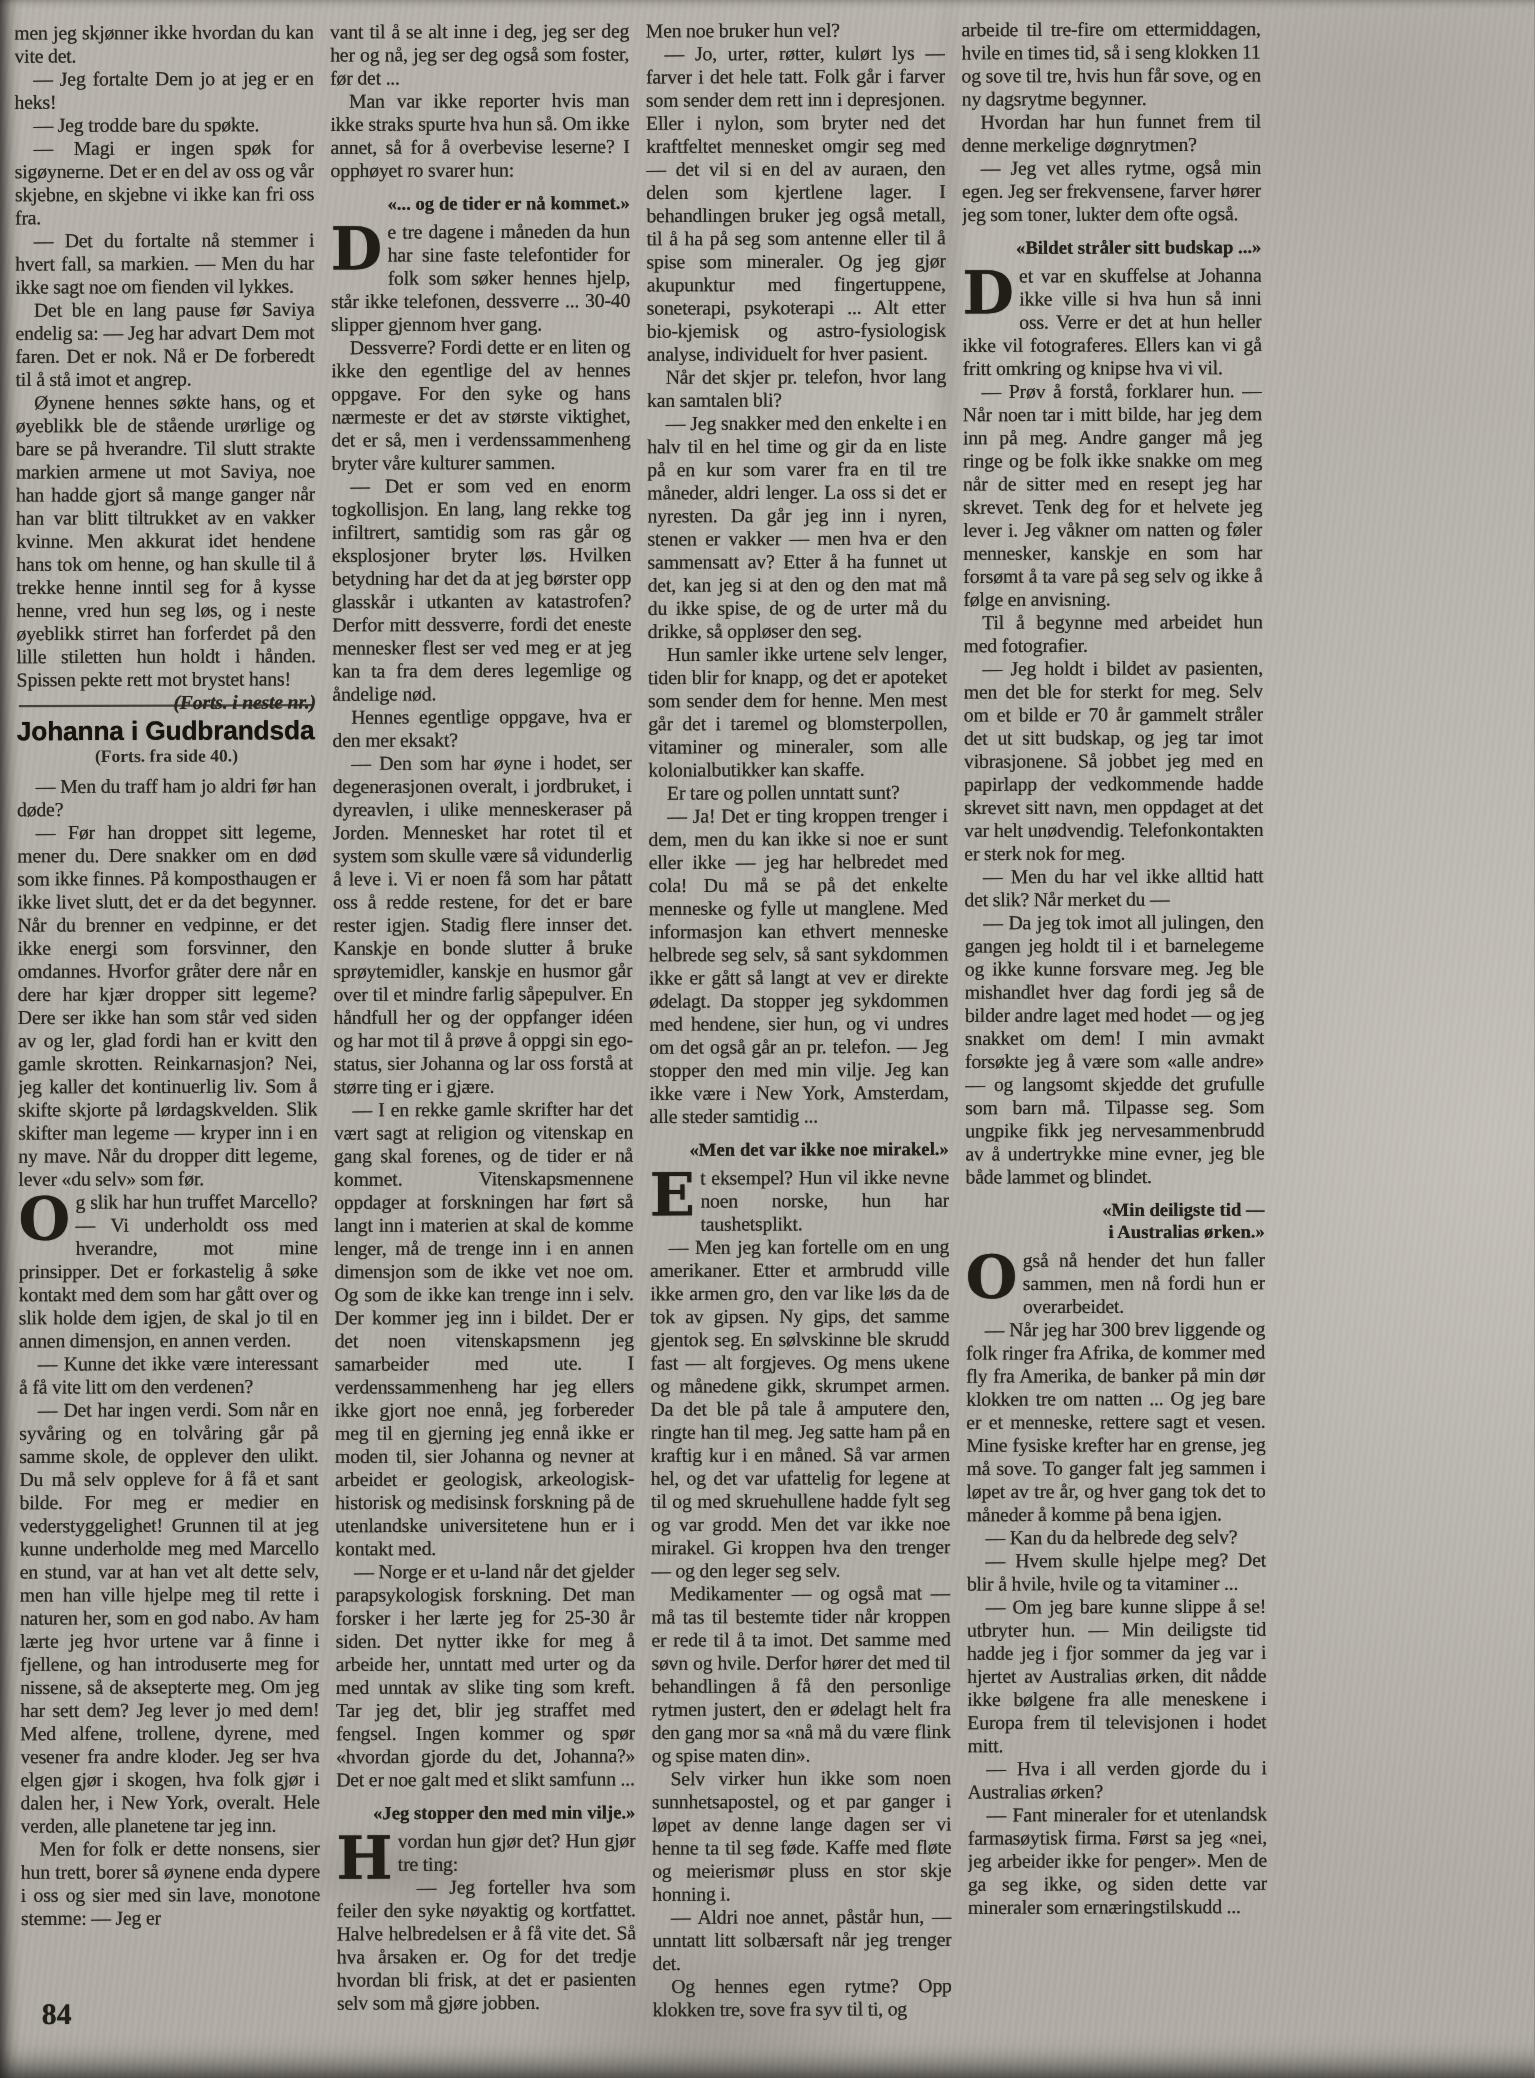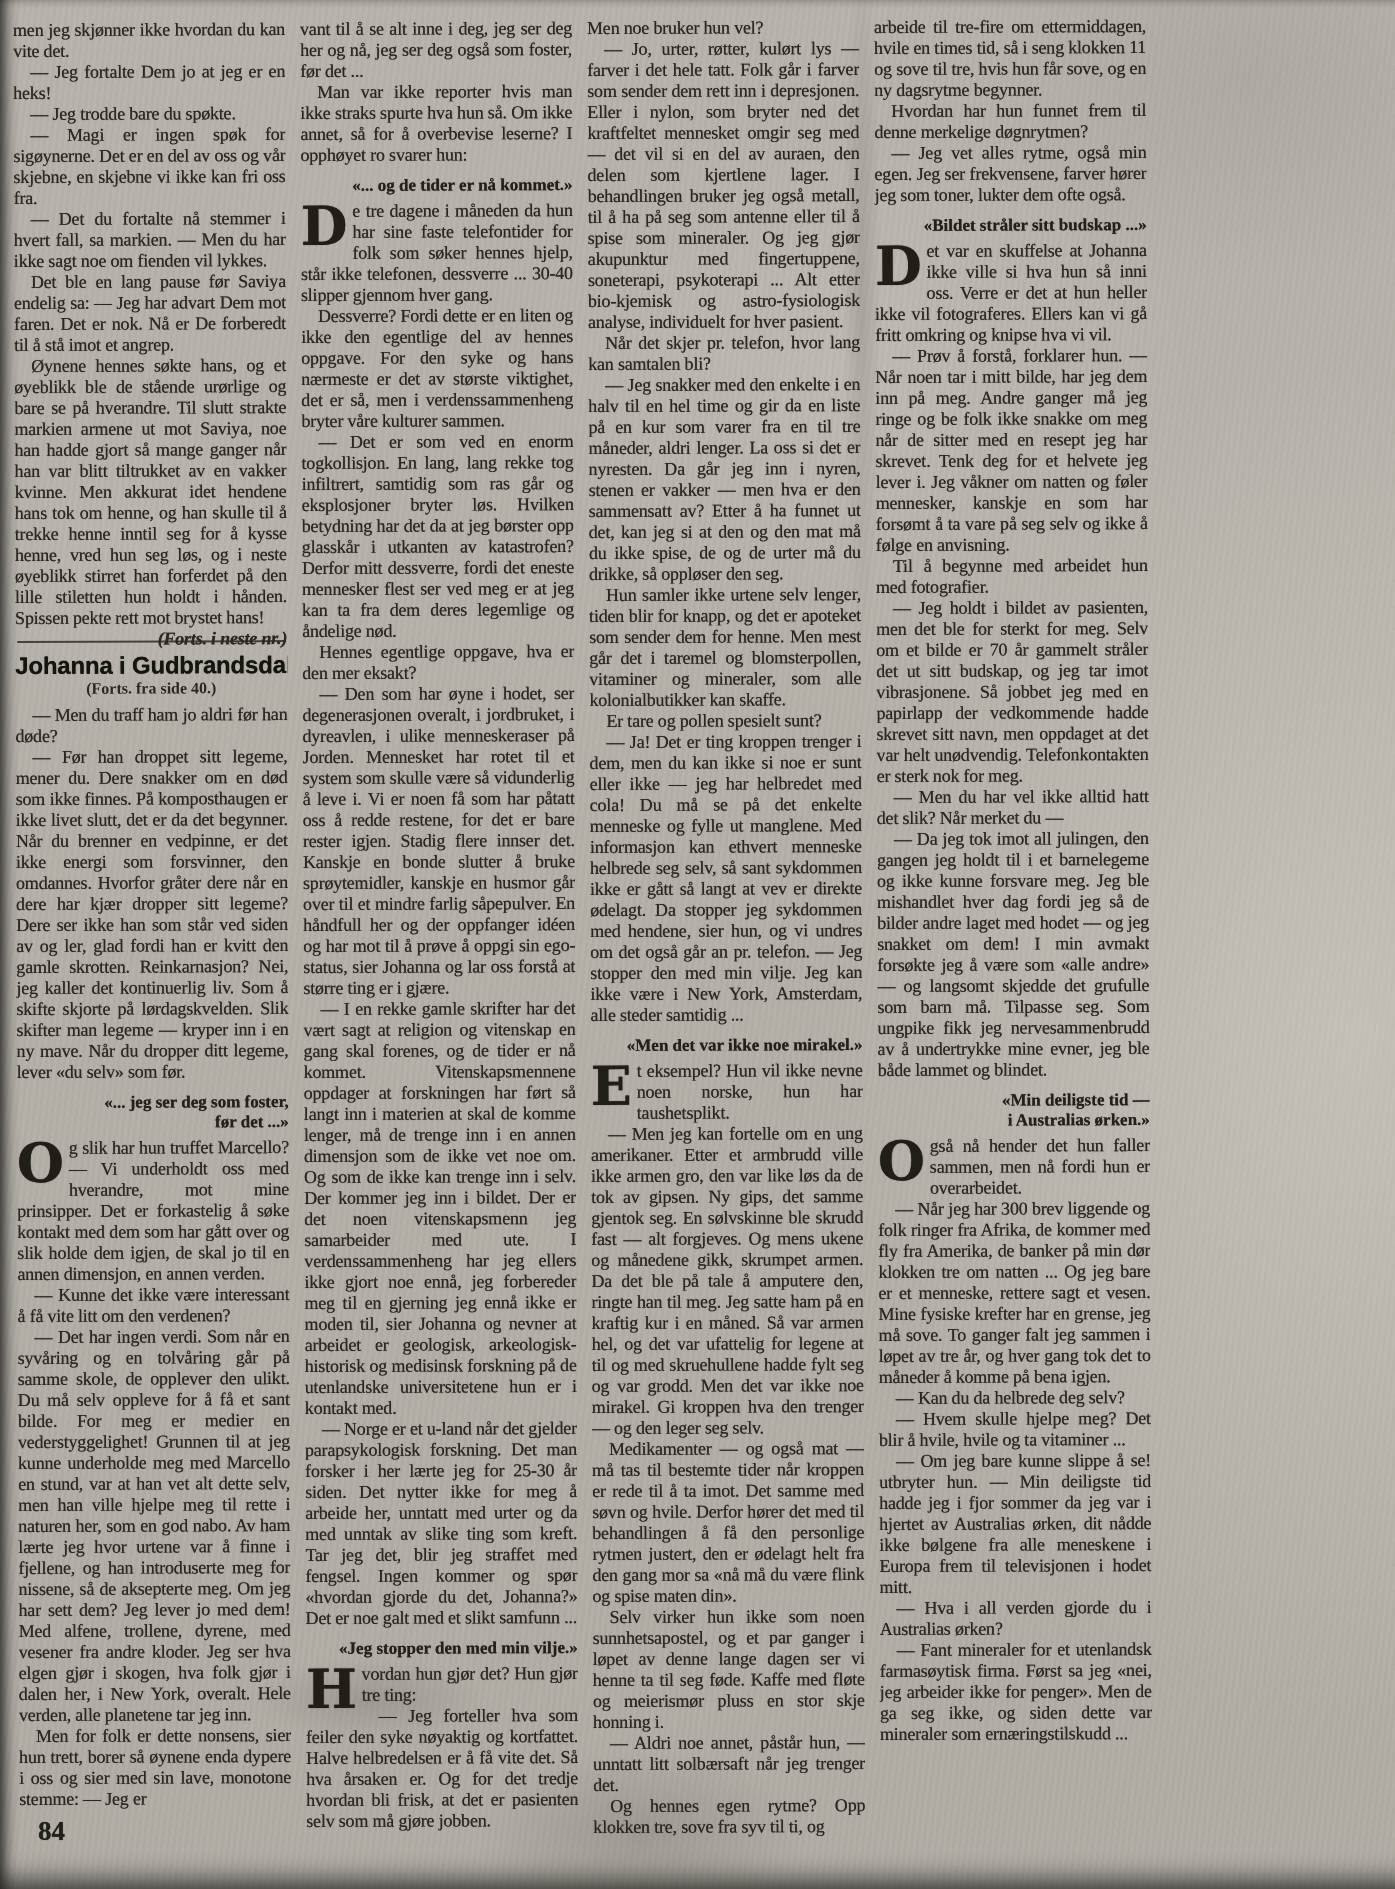--- a/index.html
+++ b/index.html
@@ -61,22 +61,20 @@
         <p class="para">— Jeg trodde bare du spøkte.</p>
         <p class="para">— Magi er ingen spøk for sigøynerne. Det er en del av oss og vår skjebne, en skjebne vi ikke kan fri oss fra.</p>
         <p class="para">— Det du fortalte nå stemmer i hvert fall, sa markien. — Men du har ikke sagt noe om fienden vil lykkes.</p>
         <p class="para">Det ble en lang pause før Saviya endelig sa: — Jeg har advart Dem mot faren. Det er nok. Nå er De forberedt til å stå imot et angrep.</p>
         <p class="para">Øynene hennes søkte hans, og et øyeblikk ble de stående urørlige og bare se på hverandre. Til slutt strakte markien armene ut mot Saviya, noe han hadde gjort så mange ganger når han var blitt tiltrukket av en vakker kvinne. Men akkurat idet hendene hans tok om henne, og han skulle til å trekke henne inntil seg for å kysse henne, vred hun seg løs, og i neste øyeblikk stirret han forferdet på den lille stiletten hun holdt i hånden. Spissen pekte rett mot brystet hans!<span class="tail"> (Forts. i neste nr.)</span></p>
         <div class="rule"></div>
         <h1 class="headline">Johanna i Gudbrandsdalen</h1>
         <div class="byline">(Forts. fra side 40.)</div>
         <p class="para">— Men du traff ham jo aldri før han døde?</p>
         <p class="para">— Før han droppet sitt legeme, mener du. Dere snakker om en død som ikke finnes. På komposthaugen er ikke livet slutt, det er da det begynner. Når du brenner en vedpinne, er det ikke energi som forsvinner, den omdannes. Hvorfor gråter dere når en dere har kjær dropper sitt legeme? Dere ser ikke han som står ved siden av og ler, glad fordi han er kvitt den gamle skrotten. Reinkarnasjon? Nei, jeg kaller det kontinuerlig liv. Som å skifte skjorte på lørdagskvelden. Slik skifter man legeme — kryper inn i en ny mave. Når du dropper ditt legeme, lever «du selv» som før.</p>
-        <div class="subhead">«... jeg ser deg som foster,
-før det ...»</div>
         <p class="para dc"><span class="dropcap">O</span>g slik har hun truffet Marcello? — Vi underholdt oss med hverandre, mot mine prinsipper. Det er forkastelig å søke kontakt med dem som har gått over og slik holde dem igjen, de skal jo til en annen dimensjon, en annen verden.</p>
         <p class="para">— Kunne det ikke være interessant å få vite litt om den verdenen?</p>
         <p class="para">— Det har ingen verdi. Som når en syvåring og en tolvåring går på samme skole, de opplever den ulikt. Du må selv oppleve for å få et sant bilde. For meg er medier en vederstyggelighet! Grunnen til at jeg kunne underholde meg med Marcello en stund, var at han vet alt dette selv, men han ville hjelpe meg til rette i naturen her, som en god nabo. Av ham lærte jeg hvor urtene var å finne i fjellene, og han introduserte meg for nissene, så de aksepterte meg. Om jeg har sett dem? Jeg lever jo med dem! Med alfene, trollene, dyrene, med vesener fra andre kloder. Jeg ser hva elgen gjør i skogen, hva folk gjør i dalen her, i New York, overalt. Hele verden, alle planetene tar jeg inn.</p>
         <p class="para">Men for folk er dette nonsens, sier hun trett, borer så øynene enda dypere i oss og sier med sin lave, monotone stemme: — Jeg er</p>
       </div>
       <div class="col">
         <p class="para noindent">vant til å se alt inne i deg, jeg ser deg her og nå, jeg ser deg også som foster, før det ...</p>
         <p class="para">Man var ikke reporter hvis man ikke straks spurte hva hun så. Om ikke annet, så for å overbevise leserne? I opphøyet ro svarer hun:</p>
         <div class="subhead">«... og de tider er nå kommet.»</div>
         <p class="para dc"><span class="dropcap">D</span>e tre dagene i måneden da hun har sine faste telefontider for folk som søker hennes hjelp, står ikke telefonen, dessverre ... 30-40 slipper gjennom hver gang.</p>
@@ -89,21 +87,21 @@
         <div class="subhead">«Jeg stopper den med min vilje.»</div>
         <p class="para dc"><span class="dropcap">H</span>vordan hun gjør det? Hun gjør tre ting:</p>
         <p class="para">— Jeg forteller hva som feiler den syke nøyaktig og kortfattet. Halve helbredelsen er å få vite det. Så hva årsaken er. Og for det tredje hvordan bli frisk, at det er pasienten selv som må gjøre jobben.</p>
       </div>
       <div class="col">
         <p class="para noindent">Men noe bruker hun vel?</p>
         <p class="para">— Jo, urter, røtter, kulørt lys — farver i det hele tatt. Folk går i farver som sender dem rett inn i depresjonen. Eller i nylon, som bryter ned det kraftfeltet mennesket omgir seg med — det vil si en del av auraen, den delen som kjertlene lager. I behandlingen bruker jeg også metall, til å ha på seg som antenne eller til å spise som mineraler. Og jeg gjør akupunktur med fingertuppene, soneterapi, psykoterapi ... Alt etter bio-kjemisk og astro-fysiologisk analyse, individuelt for hver pasient.</p>
         <p class="para">Når det skjer pr. telefon, hvor lang kan samtalen bli?</p>
         <p class="para">— Jeg snakker med den enkelte i en halv til en hel time og gir da en liste på en kur som varer fra en til tre måneder, aldri lenger. La oss si det er nyresten. Da går jeg inn i nyren, stenen er vakker — men hva er den sammensatt av? Etter å ha funnet ut det, kan jeg si at den og den mat må du ikke spise, de og de urter må du drikke, så oppløser den seg.</p>
         <p class="para">Hun samler ikke urtene selv lenger, tiden blir for knapp, og det er apoteket som sender dem for henne. Men mest går det i taremel og blomsterpollen, vitaminer og mineraler, som alle kolonialbutikker kan skaffe.</p>
-        <p class="para">Er tare og pollen spesielt sunt?</p>
+        <p class="para">Er tare og pollen unntatt sunt?</p>
         <p class="para">— Ja! Det er ting kroppen trenger i dem, men du kan ikke si noe er sunt eller ikke — jeg har helbredet med cola! Du må se på det enkelte menneske og fylle ut manglene. Med informasjon kan ethvert menneske helbrede seg selv, så sant sykdommen ikke er gått så langt at vev er direkte ødelagt. Da stopper jeg sykdommen med hendene, sier hun, og vi undres om det også går an pr. telefon. — Jeg stopper den med min vilje. Jeg kan ikke være i New York, Amsterdam, alle steder samtidig ...</p>
         <div class="subhead">«Men det var ikke noe mirakel.»</div>
         <p class="para dc"><span class="dropcap">E</span>t eksempel? Hun vil ikke nevne noen norske, hun har taushetsplikt.</p>
         <p class="para">— Men jeg kan fortelle om en ung amerikaner. Etter et armbrudd ville ikke armen gro, den var like løs da de tok av gipsen. Ny gips, det samme gjentok seg. En sølvskinne ble skrudd fast — alt forgjeves. Og mens ukene og månedene gikk, skrumpet armen. Da det ble på tale å amputere den, ringte han til meg. Jeg satte ham på en kraftig kur i en måned. Så var armen hel, og det var ufattelig for legene at til og med skruehullene hadde fylt seg og var grodd. Men det var ikke noe mirakel. Gi kroppen hva den trenger — og den leger seg selv.</p>
         <p class="para">Medikamenter — og også mat — må tas til bestemte tider når kroppen er rede til å ta imot. Det samme med søvn og hvile. Derfor hører det med til behandlingen å få den personlige rytmen justert, den er ødelagt helt fra den gang mor sa «nå må du være flink og spise maten din».</p>
         <p class="para">Selv virker hun ikke som noen sunnhetsapostel, og et par ganger i løpet av denne lange dagen ser vi henne ta til seg føde. Kaffe med fløte og meierismør pluss en stor skje honning i.</p>
         <p class="para">— Aldri noe annet, påstår hun, — unntatt litt solbærsaft når jeg trenger det.</p>
         <p class="para">Og hennes egen rytme? Opp klokken tre, sove fra syv til ti, og</p>
       </div>
       <div class="col">

